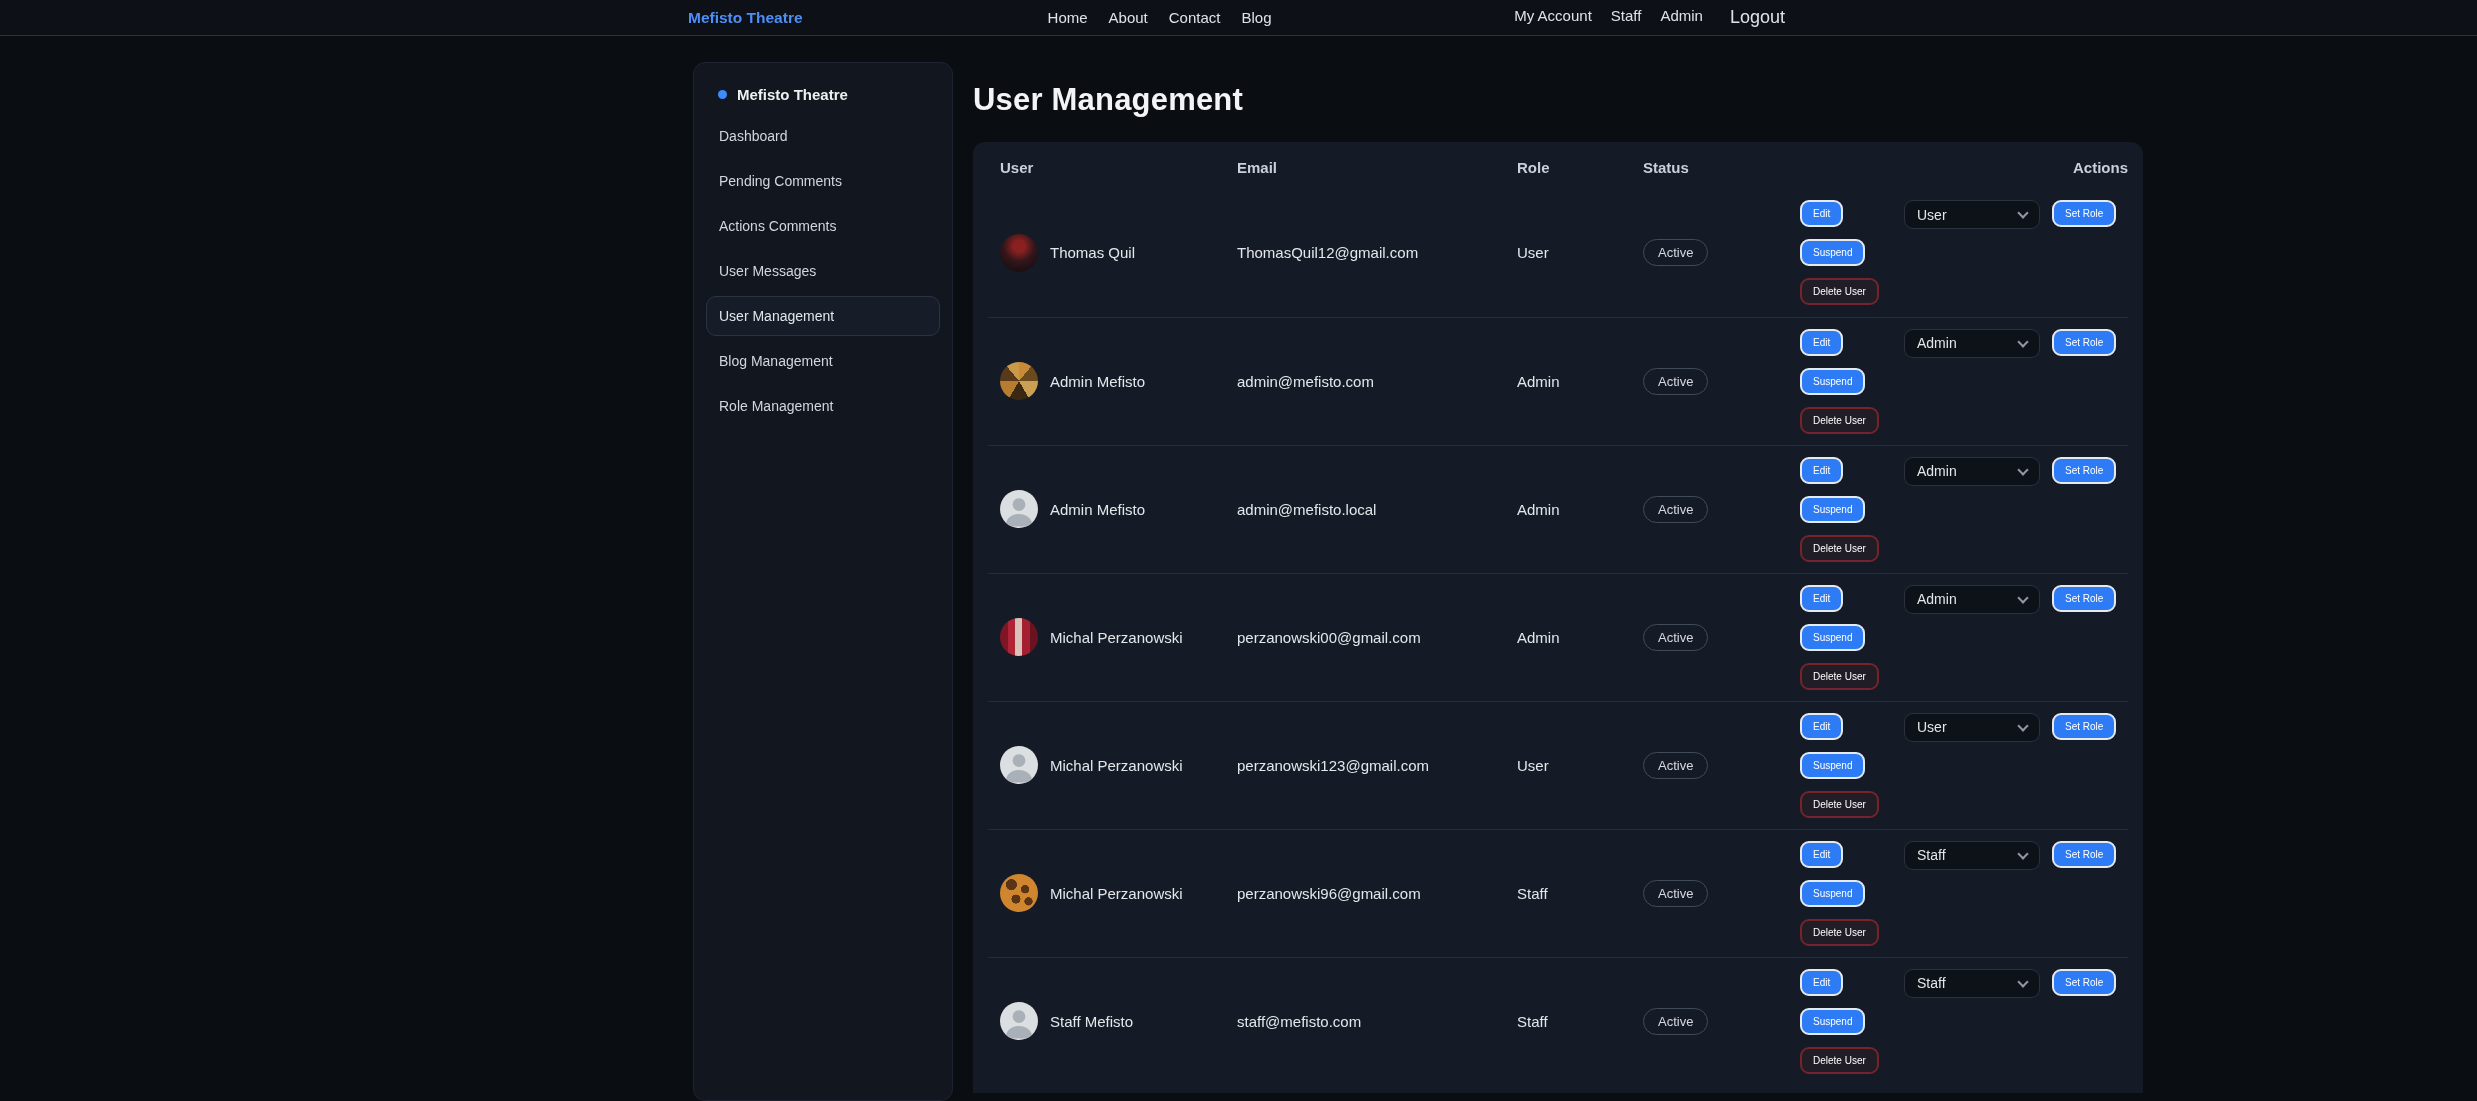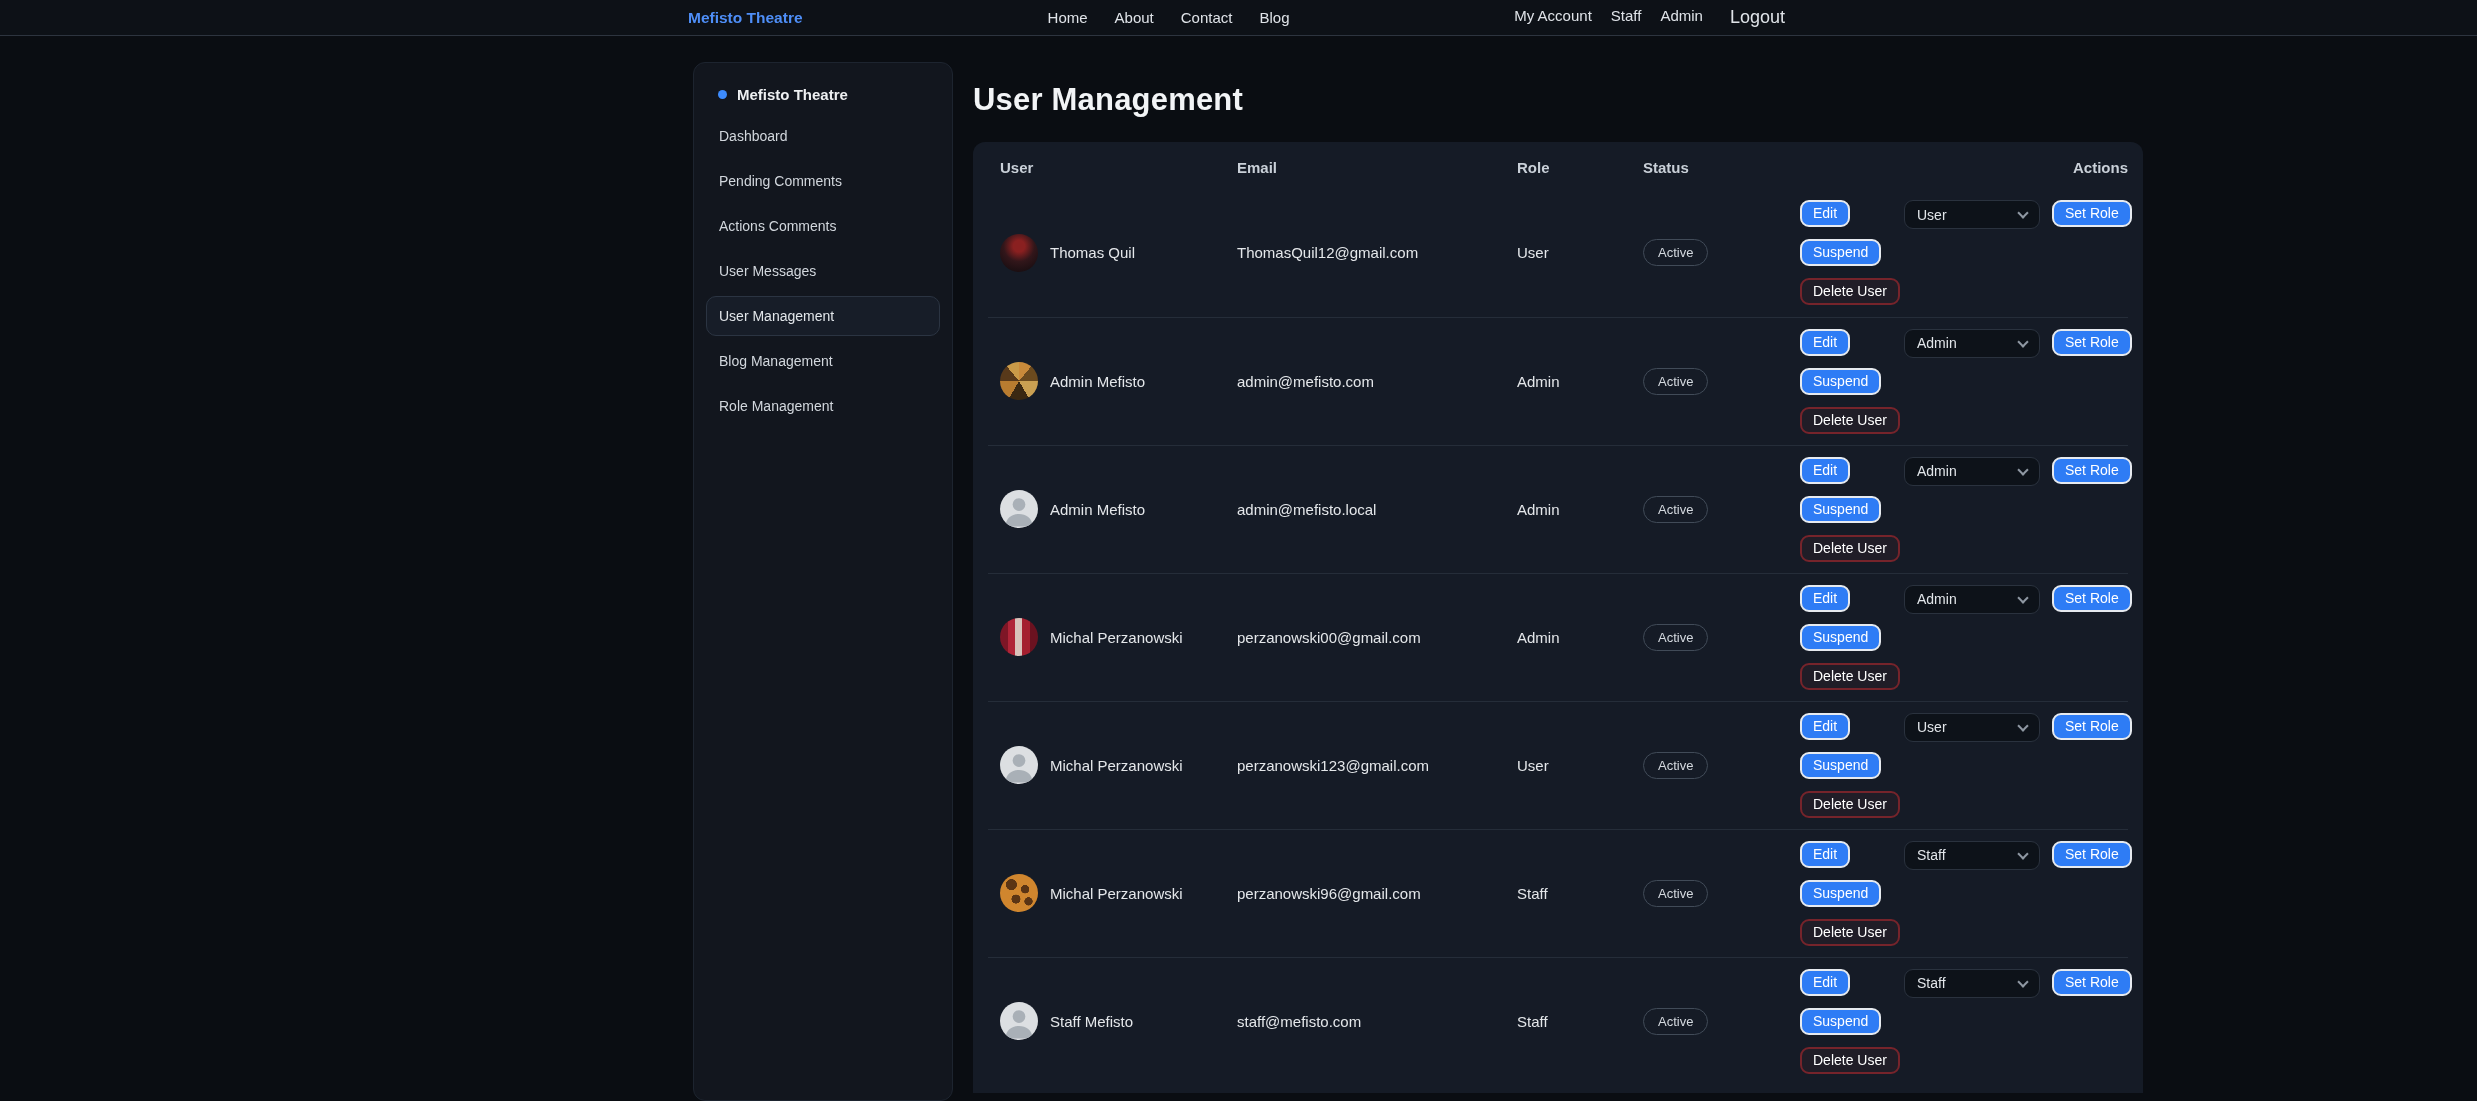--- a/index.html
+++ b/index.html
@@ -11,21 +11,21 @@
   }
   
   .navbar {
     height:36px; background:#0d1117;
     border-bottom:1px solid #2d343f;
     display:flex; align-items:center;
     padding:0 692px 0 688px;
     font-size:15px;
   }
   .brand { color:#4e8ef7; font-weight:bold; font-size:15.5px; text-decoration:none; }
-  .nav-center { display:flex; gap:27px; margin-left:245px;justify-content:flex-end; }
+  .nav-center { display:flex; gap:21px; margin-left:245px;justify-content:flex-end; }
   .nav-right { display:flex; gap:19px; margin-left:auto; }
   .nav-link { color:#dfe3e8; text-decoration:none; white-space:nowrap; }
   .nav-link.small { font-size:18px; margin-left:8px; }
   
   .layout { display:flex; gap:20px; padding:26px 334px 0 693px; align-items:flex-start; }
   
   .sidebar {
     width:260px; height:1039px;
     background:#12161e; border:1px solid #1d242f;
     border-radius:12px; padding:14px 12px;
@@ -75,21 +75,21 @@
       #d0862e; }
   .pill {
     display:inline-block; border:1px solid #414b58; border-radius:999px;
     padding:5px 14px; font-size:13px; color:#d4d9df; background:transparent;
   }
   
   .actions { display:flex; align-items:flex-start; padding-left:5px; }
   .btn-stack { display:flex; flex-direction:column; align-items:flex-start; gap:12px; width:92px; }
   .btn {
     font-family:"Liberation Sans", sans-serif;
-    font-size:14px; border-radius:9px; cursor:pointer; white-space:nowrap;
+    font-size:10px; border-radius:9px; cursor:pointer; white-space:nowrap;
     padding:3px 11px; line-height:17px;
   }
   .btn.blue { background:#2e7cf5; color:#ffffff; border:2px solid #e6eaef; }
   .btn.danger { background:rgba(226,68,62,0.06); color:#ffffff; border:2px solid #76242b; }
   .selwrap { position:relative; margin-left:12px; flex:0 0 auto; }
   .role-select {
     -webkit-appearance:none; appearance:none;
     width:136px; height:29px;
     background:#0d1219; color:#e2e6ea;
     border:1px solid #2a323e; border-radius:9px;

